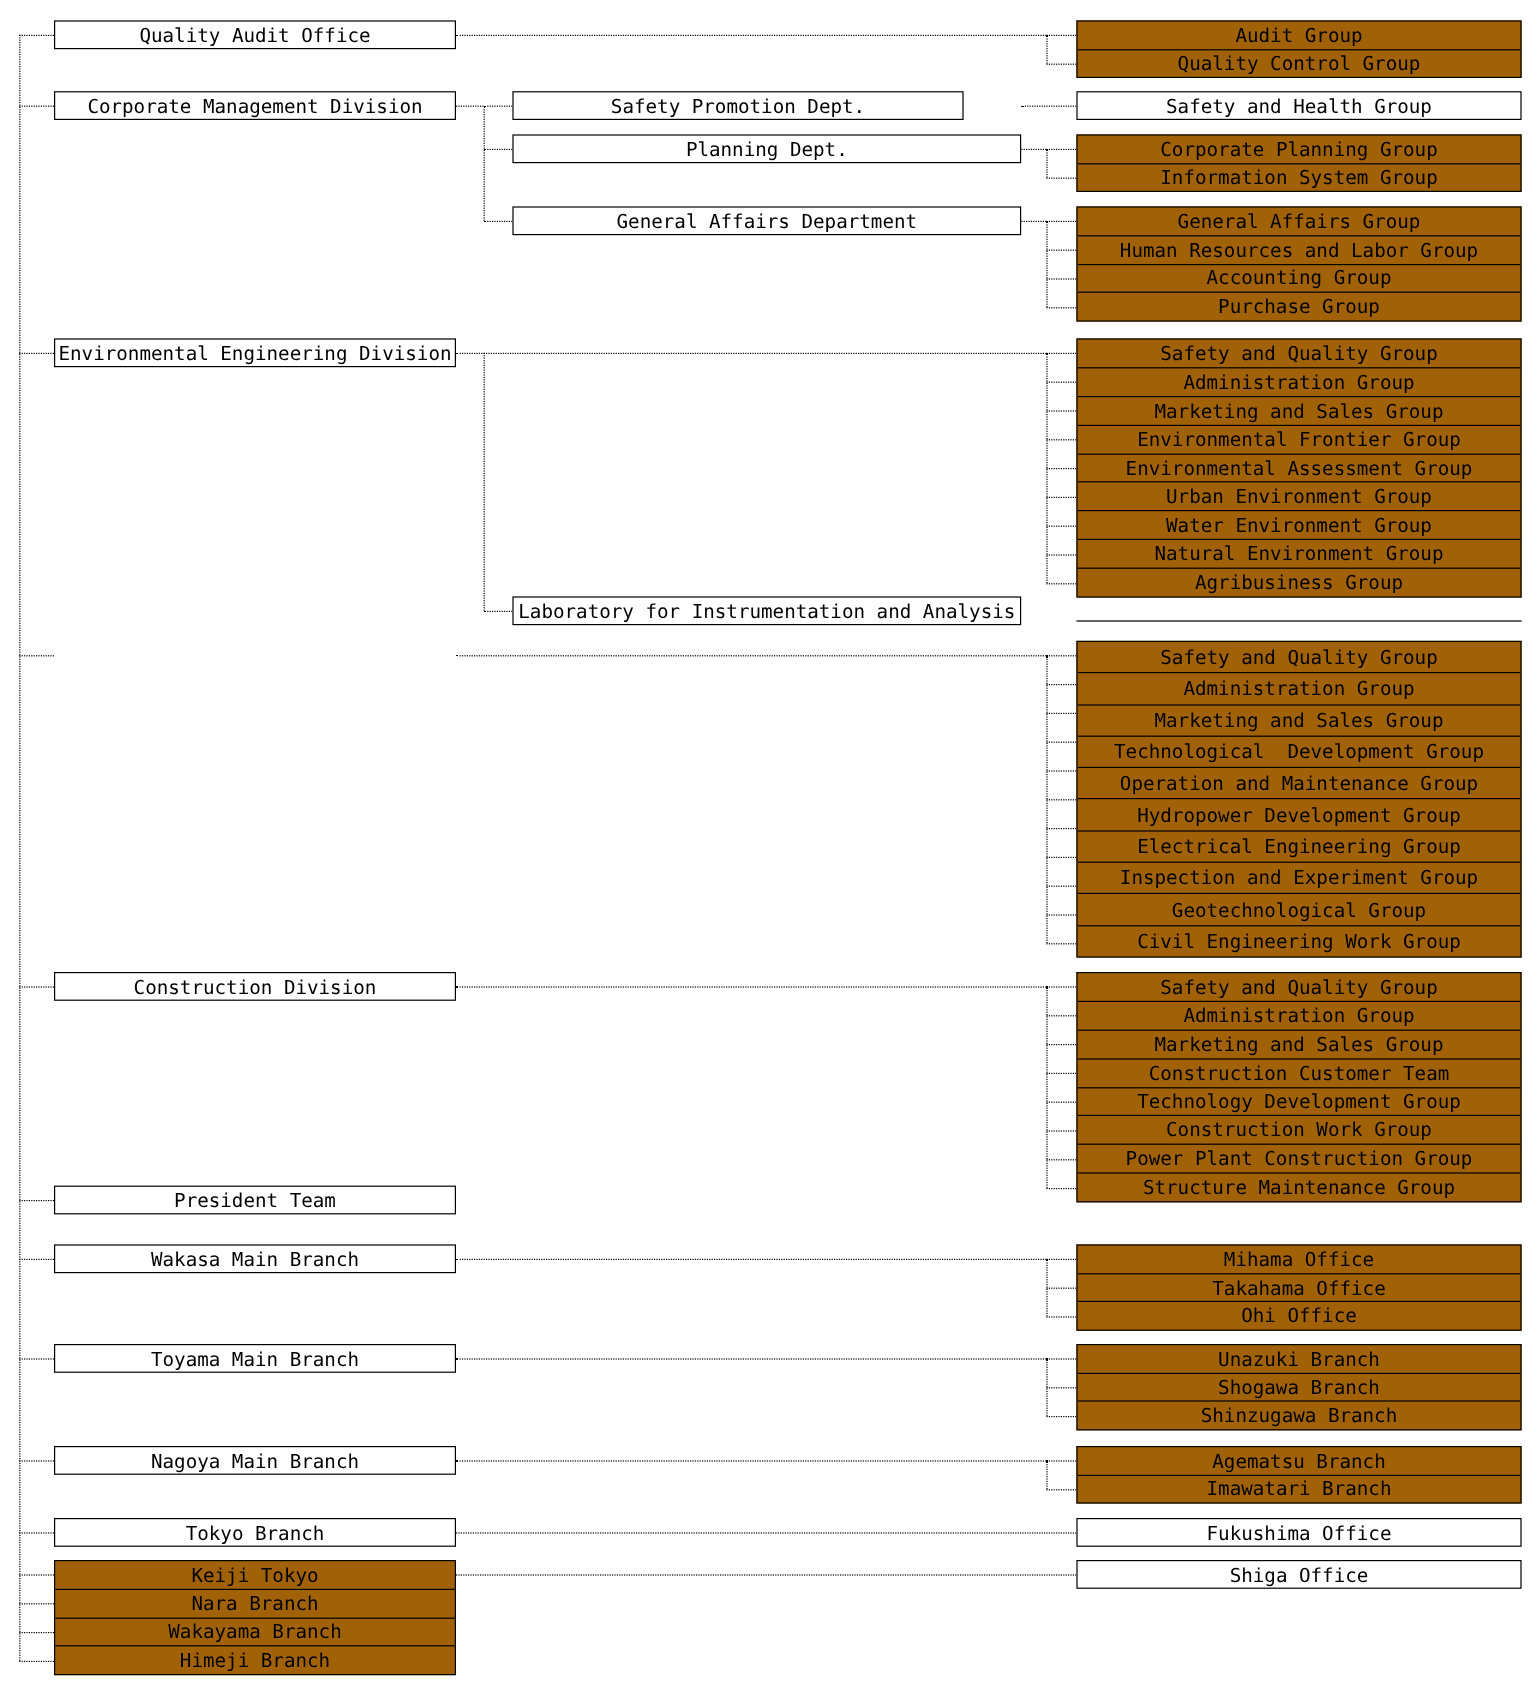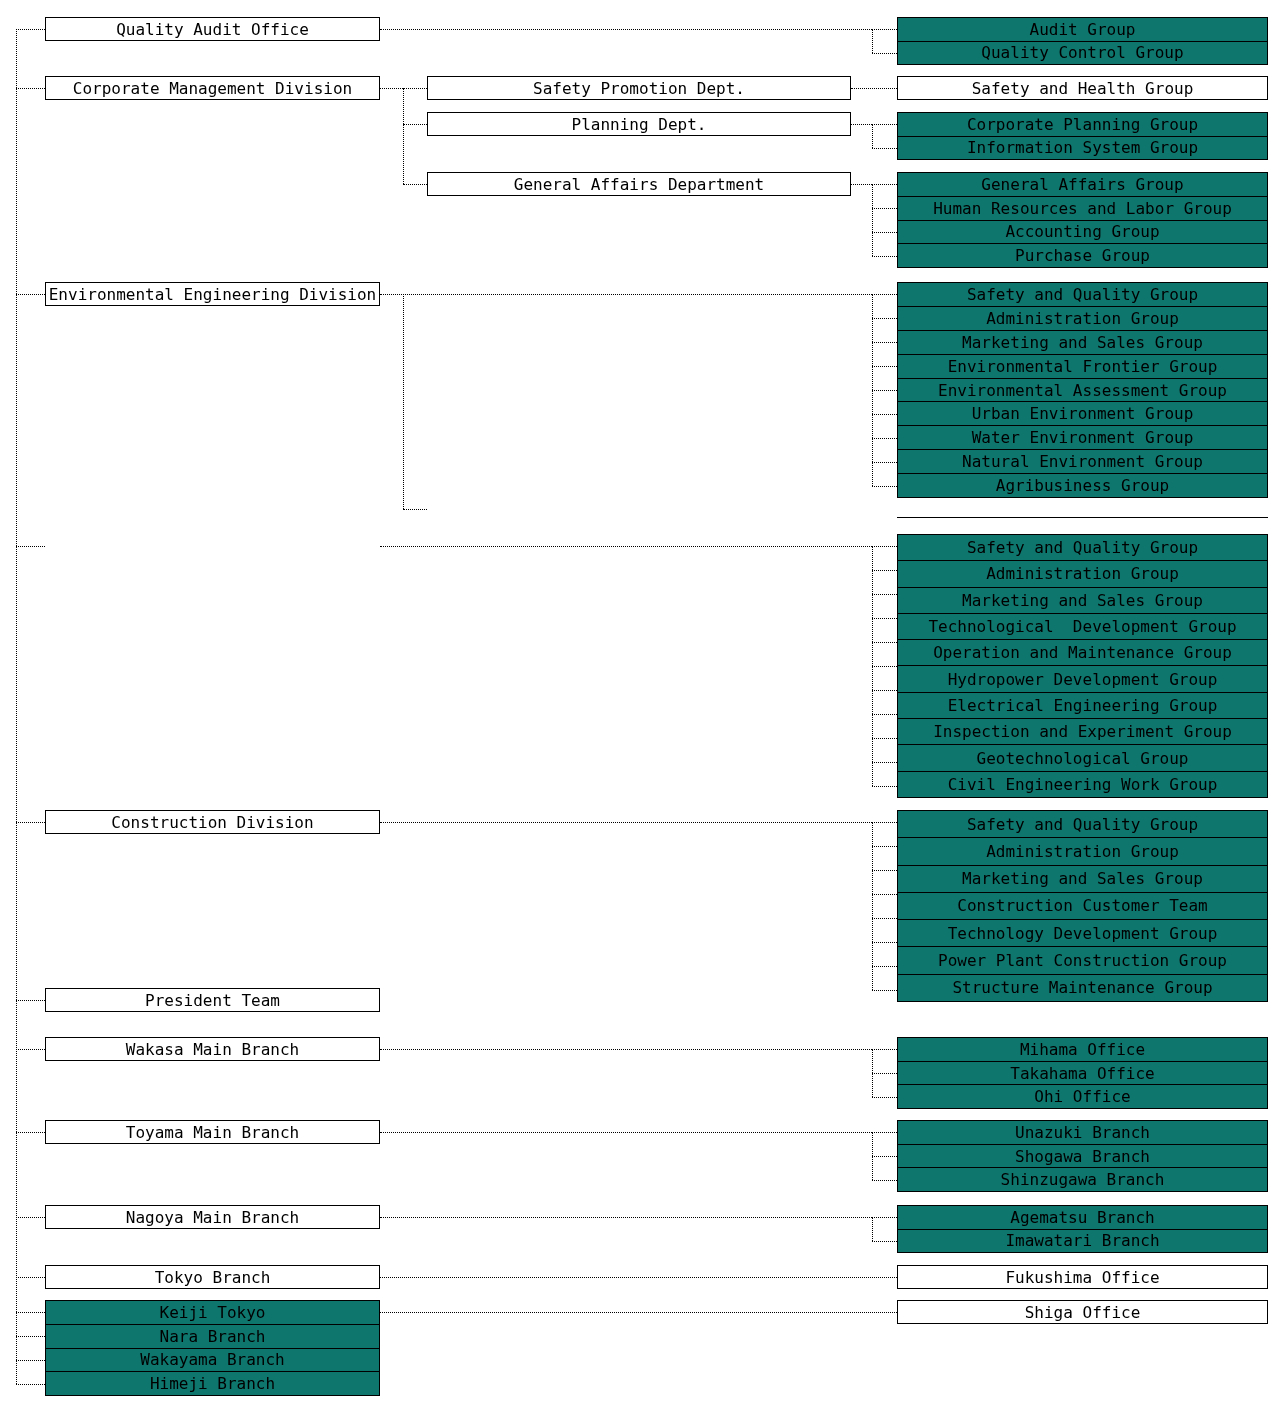--- a/index.html
+++ b/index.html
@@ -12,21 +12,21 @@
     overflow:hidden;
   }
   .box{
     position:absolute;box-sizing:border-box;
     border:1px solid #000;background:#fff;
     display:flex;align-items:center;justify-content:center;
     white-space:pre;overflow:hidden;
   }
   .stack{
     position:absolute;box-sizing:border-box;
-    border:1px solid #000;background:#0f766e;
+    border:1px solid #000;background:#a16207;
     display:flex;flex-direction:column;justify-content:space-between;
   }
   .row{
     flex:1;display:flex;align-items:center;justify-content:center;
     border-top:1px solid #000;white-space:pre;overflow:hidden;
   }
   .row:first-child{border-top:none;}
   .hl{position:absolute;height:0;border-top:1px dotted #000;}
   .hl.solid{border-top-style:solid;}
   .vl{position:absolute;width:0;border-left:1px dotted #000;}
@@ -41,21 +41,21 @@
     <div class="hl" style="left: 872px; top: 29px; width: 25px;"></div>
     <div class="hl" style="left: 872px; top: 53px; width: 25px;"></div>
     <div class="stack" style="left: 897px; top: 17px; width: 371px; height: 48px;">
       <div class="row">Audit Group</div>
       <div class="row">Quality Control Group</div>
     </div>
     <div class="box" style="left: 45px; top: 76px; width: 335px; height: 24px;">Corporate Management Division</div>
     <div class="hl" style="left: 380px; top: 88px; width: 23px;"></div>
     <div class="vl" style="left: 403px; top: 88px; height: 96px;"></div>
     <div class="hl" style="left: 403px; top: 88px; width: 24px;"></div>
-    <div class="box" style="left: 427px; top: 76px; width: 424px; height: 24px;">Safety Promotion Dept.</div>
+    <div class="box" style="left: 427px; top: 76px; width: 376px; height: 24px;">Safety Promotion Dept.</div>
     <div class="hl" style="left: 851px; top: 88px; width: 46px;"></div>
     <div class="box" style="left: 897px; top: 76px; width: 371px; height: 24px;">Safety and Health Group</div>
     <div class="hl" style="left: 403px; top: 124px; width: 24px;"></div>
     <div class="box" style="left: 427px; top: 112px; width: 424px; height: 24px;">Planning Dept.</div>
     <div class="hl" style="left: 851px; top: 124px; width: 21px;"></div>
     <div class="vl" style="left: 872px; top: 124px; height: 24px;"></div>
     <div class="hl" style="left: 872px; top: 124px; width: 25px;"></div>
     <div class="hl" style="left: 872px; top: 148px; width: 25px;"></div>
     <div class="stack" style="left: 897px; top: 112px; width: 371px; height: 48px;">
       <div class="row">Corporate Planning Group</div>
@@ -93,20 +93,21 @@
       <div class="row">Marketing and Sales Group</div>
       <div class="row">Environmental Frontier Group</div>
       <div class="row">Environmental Assessment Group</div>
       <div class="row">Urban Environment Group</div>
       <div class="row">Water Environment Group</div>
       <div class="row">Natural Environment Group</div>
       <div class="row">Agribusiness Group</div>
     </div>
     <div class="vl" style="left: 403px; top: 294px; height: 215px;"></div>
     <div class="hl" style="left: 403px; top: 509px; width: 24px;"></div>
+    <div class="box" style="left: 427px; top: 497px; width: 424px; height: 24px;">Laboratory for Instrumentation and Analysis</div>
     <div class="hl solid" style="left: 897px; top: 517px; width: 371px;"></div>
     <div class="hl" style="left: 380px; top: 546px; width: 492px;"></div>
     <div class="vl" style="left: 872px; top: 546px; height: 240px;"></div>
     <div class="hl" style="left: 872px; top: 546px; width: 25px;"></div>
     <div class="hl" style="left: 872px; top: 570px; width: 25px;"></div>
     <div class="hl" style="left: 872px; top: 594px; width: 25px;"></div>
     <div class="hl" style="left: 872px; top: 618px; width: 25px;"></div>
     <div class="hl" style="left: 872px; top: 642px; width: 25px;"></div>
     <div class="hl" style="left: 872px; top: 666px; width: 25px;"></div>
     <div class="hl" style="left: 872px; top: 690px; width: 25px;"></div>
@@ -136,20 +137,21 @@
     <div class="hl" style="left: 872px; top: 918px; width: 25px;"></div>
     <div class="hl" style="left: 872px; top: 942px; width: 25px;"></div>
     <div class="hl" style="left: 872px; top: 966px; width: 25px;"></div>
     <div class="hl" style="left: 872px; top: 990px; width: 25px;"></div>
     <div class="stack" style="left: 897px; top: 810px; width: 371px; height: 192px;">
       <div class="row">Safety and Quality Group</div>
       <div class="row">Administration Group</div>
       <div class="row">Marketing and Sales Group</div>
       <div class="row">Construction Customer Team</div>
       <div class="row">Technology Development Group</div>
+      <div class="row">Construction Work Group</div>
       <div class="row">Power Plant Construction Group</div>
       <div class="row">Structure Maintenance Group</div>
     </div>
     <div class="box" style="left: 45px; top: 988px; width: 335px; height: 24px;">President Team</div>
     <div class="box" style="left: 45px; top: 1037px; width: 335px; height: 24px;">Wakasa Main Branch</div>
     <div class="hl" style="left: 380px; top: 1049px; width: 492px;"></div>
     <div class="vl" style="left: 872px; top: 1049px; height: 48px;"></div>
     <div class="hl" style="left: 872px; top: 1049px; width: 25px;"></div>
     <div class="hl" style="left: 872px; top: 1073px; width: 25px;"></div>
     <div class="hl" style="left: 872px; top: 1097px; width: 25px;"></div>

